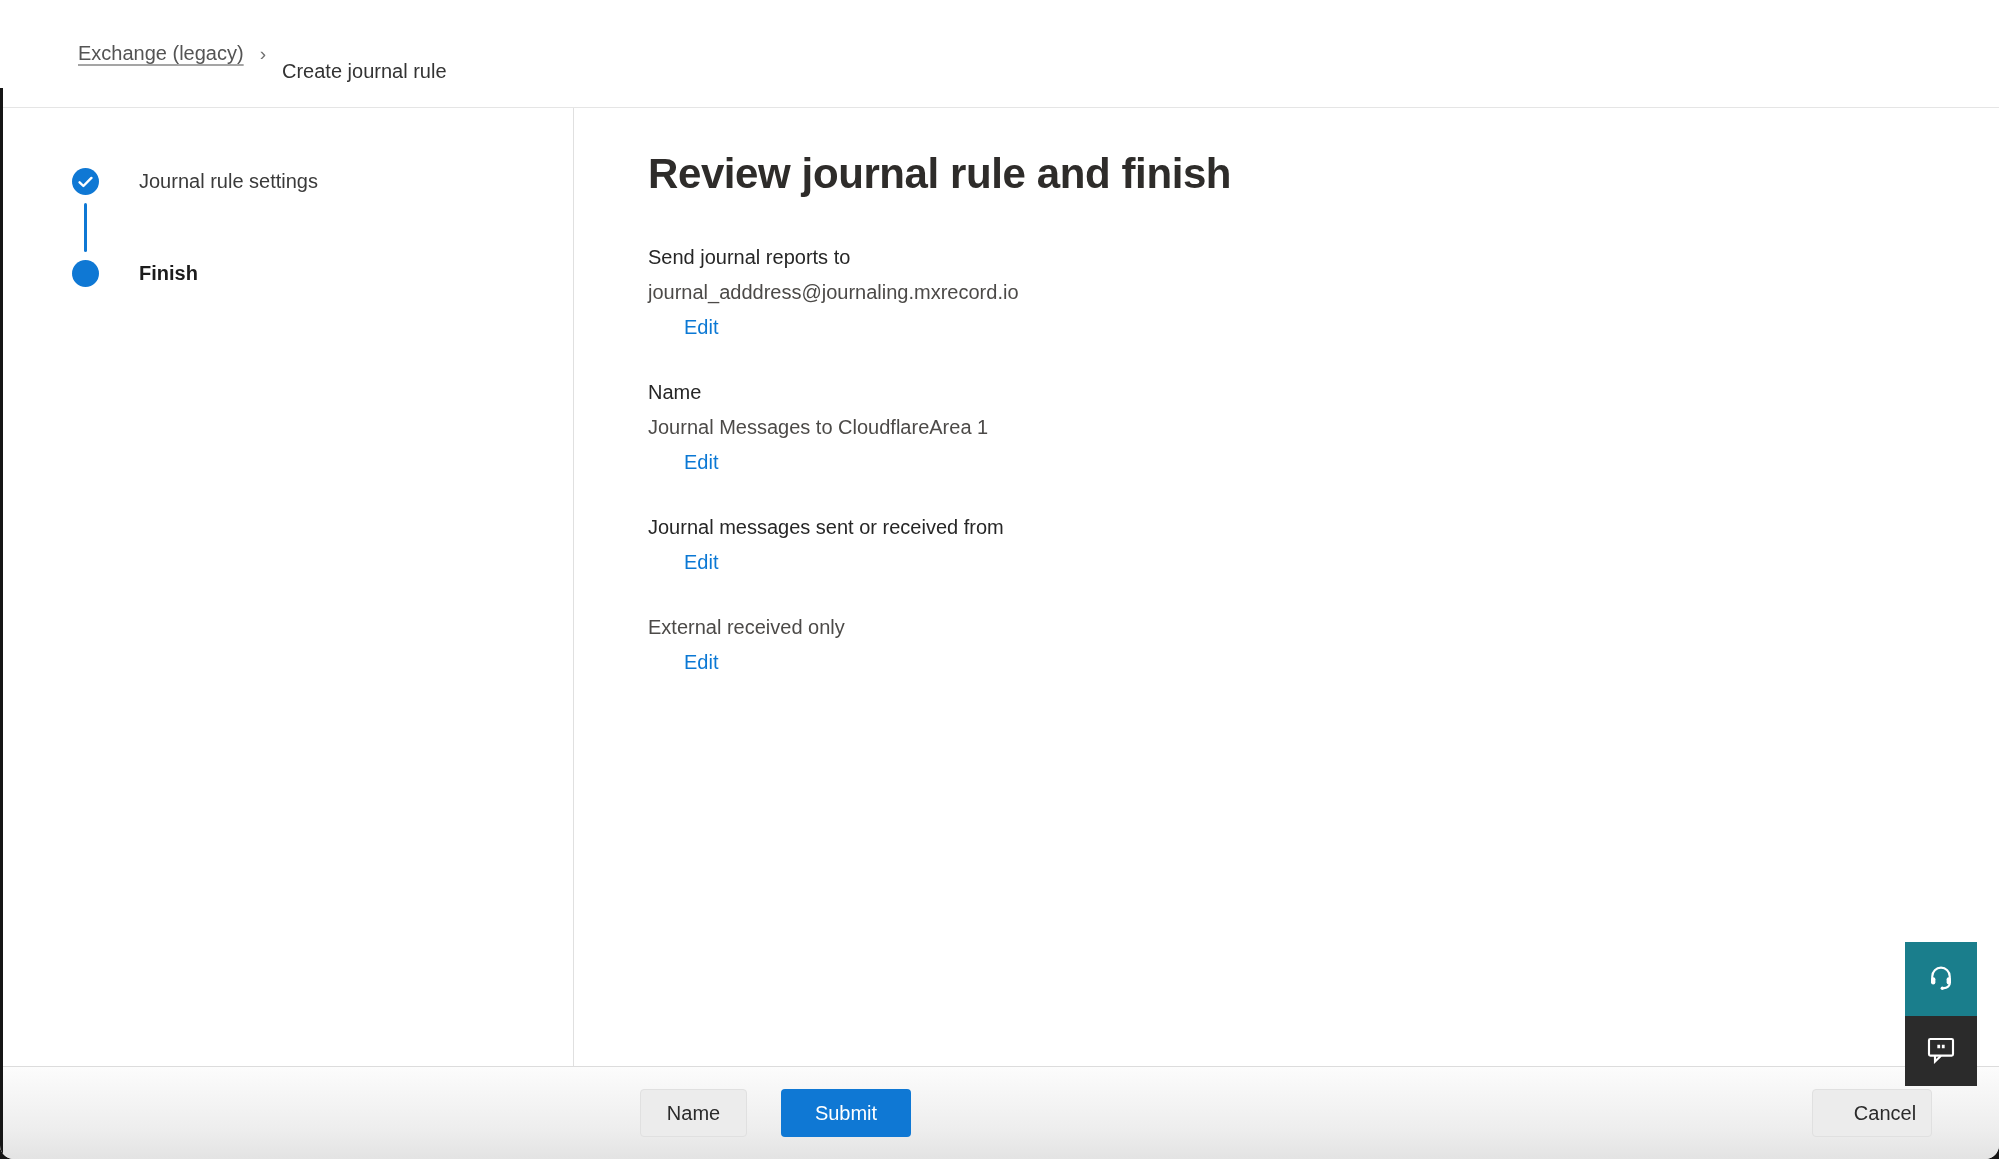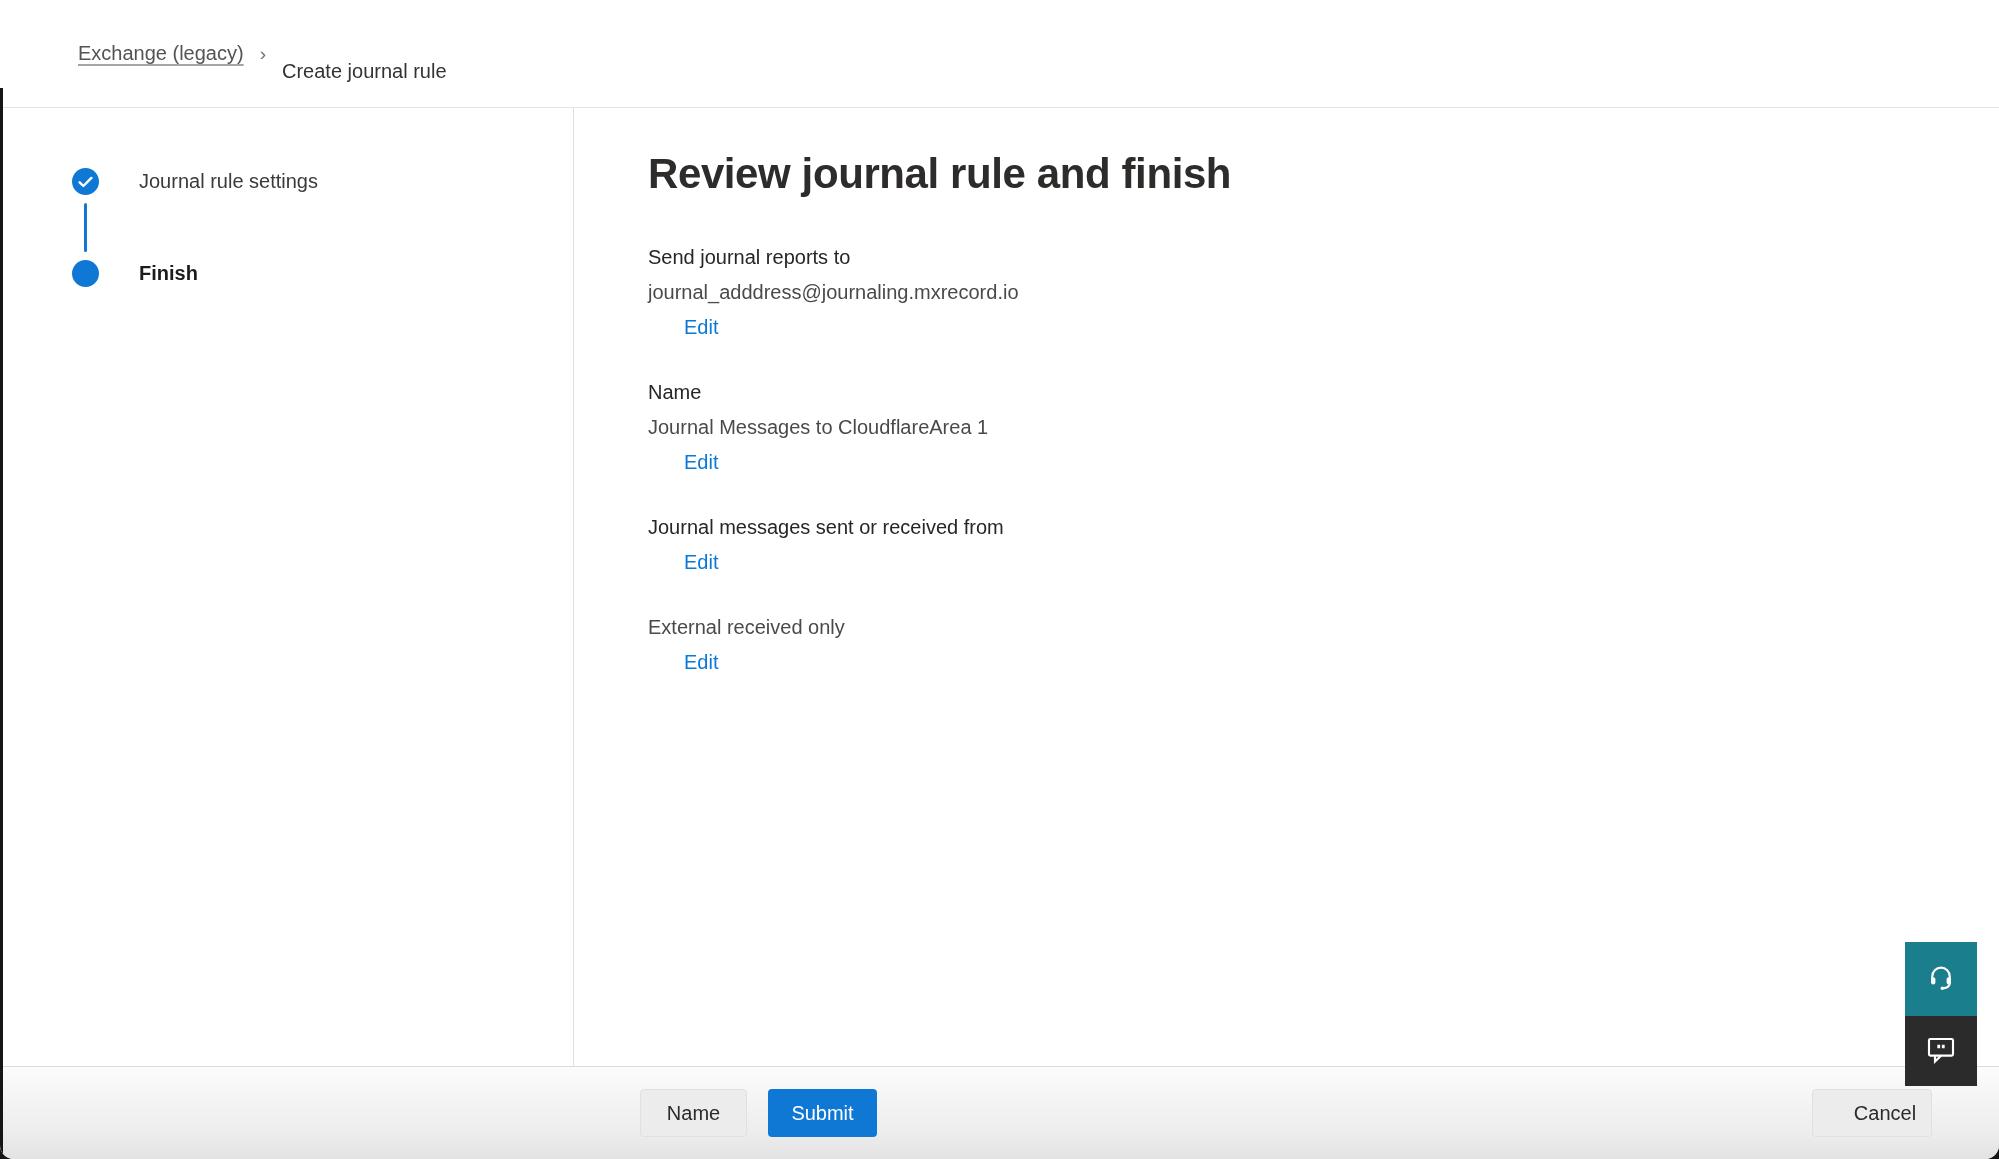--- a/index.html
+++ b/index.html
@@ -95,21 +95,21 @@
     cursor:pointer;
     display:flex; align-items:center; justify-content:center;
   }
   .btn-secondary {
     background:#ececec;
     border:1px solid #e0e0e0;
     color:#2b2b2b;
   }
   .btn-back   { width:107px; margin-left:640px; }
   .btn-submit {
-    width:109px; margin-left:21px;
+    width:130px; margin-left:34px;
     background:#0f78d4; color:#ffffff;
   }
   .btn-cancel { width:120px; margin-left:auto; margin-right:67px;padding-left:32px; }
 
   
   .help-stack { position:absolute; right:22px; top:942px; z-index:5; }
   .help-btn {
     width:72px;
     display:flex; align-items:center; justify-content:center;
     cursor:pointer;

